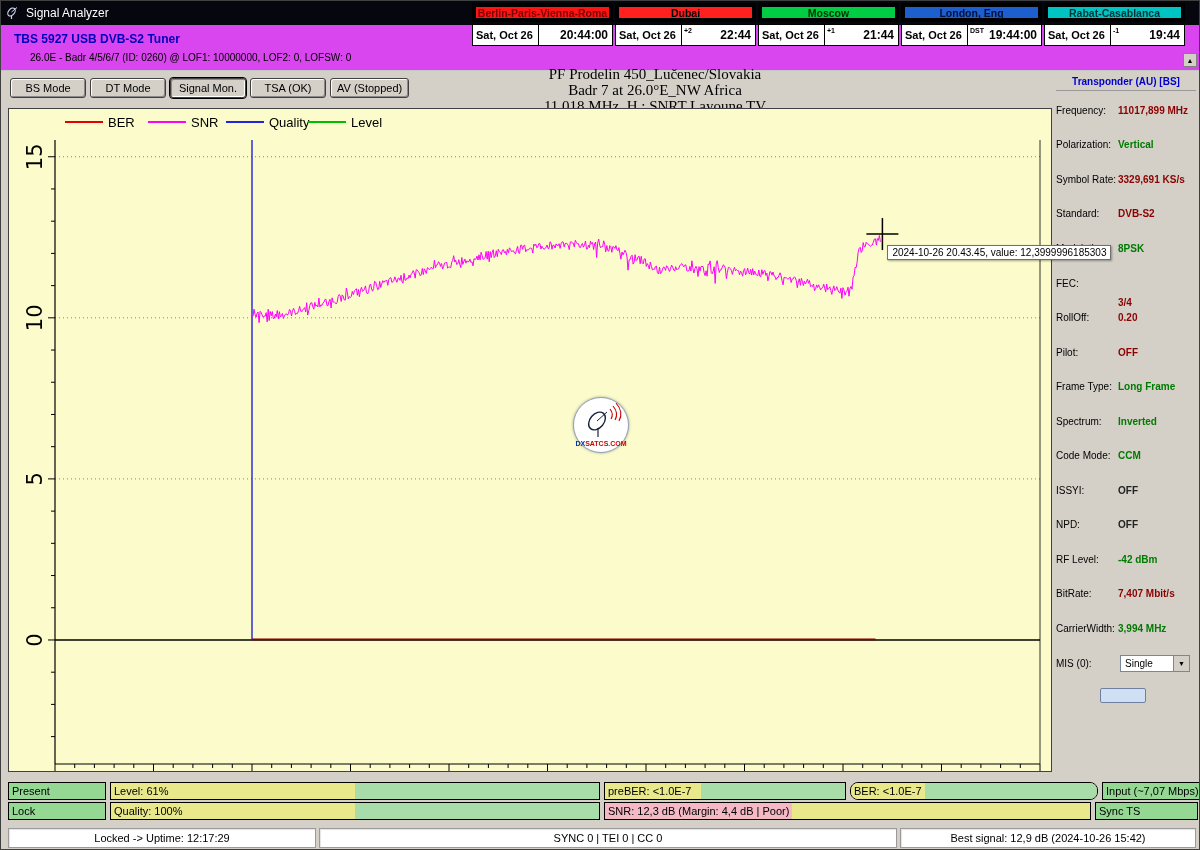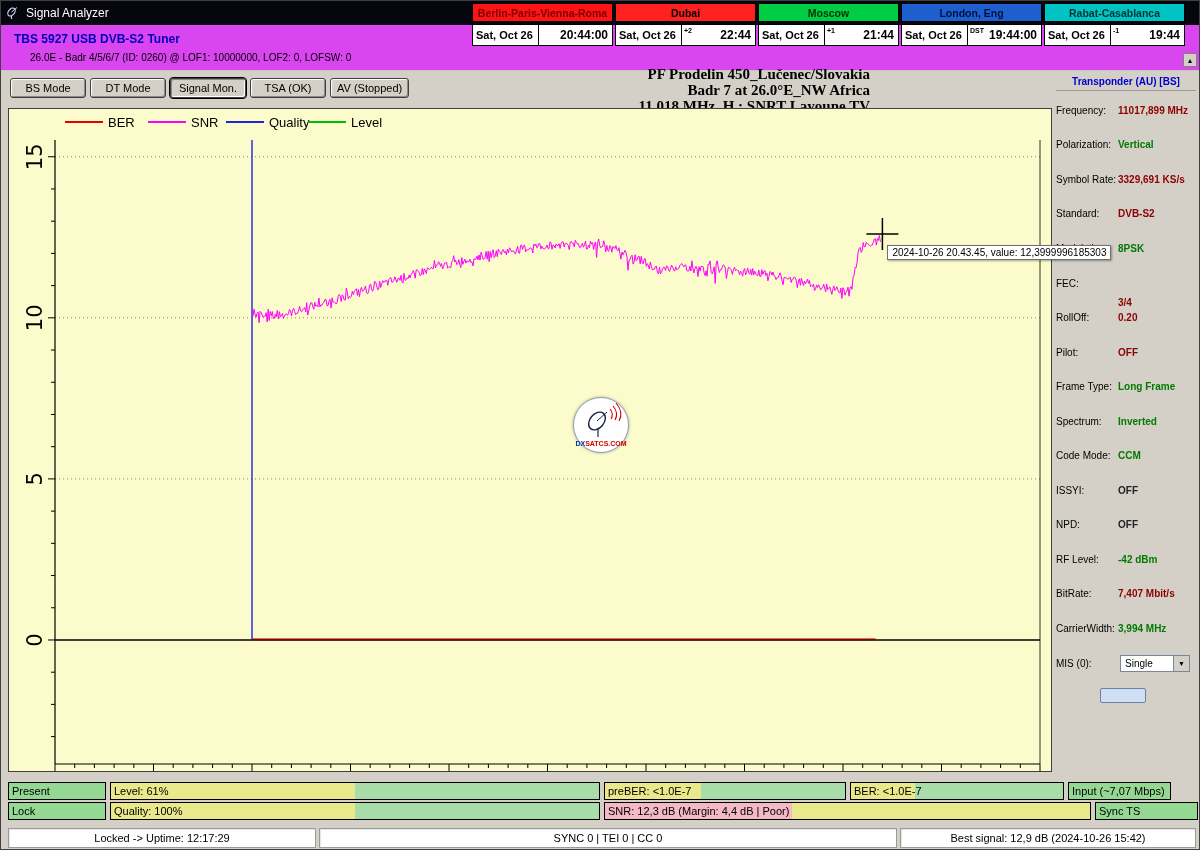--- a/index.html
+++ b/index.html
@@ -15,39 +15,39 @@
 
   
   .header-strip{position:absolute;left:0;top:25px;width:1200px;height:45px;background:#d946ef;
                 border-bottom:1px solid #c6c6c6;}
   .tuner-name{position:absolute;left:14px;top:7px;color:#0000bb;font-weight:bold;font-size:12px;}
   .tuner-info{position:absolute;left:30px;top:27px;font-size:10px;}
 
   
   .clocks{position:absolute;left:472px;top:3px;display:flex;gap:2px;z-index:2;}
   .clock{width:141px;}
-  .clock-h{height:19px;border:1px solid #000000;font-size:10.5px;font-weight:bold;
+  .clock-h{height:19px;border:4px solid #000000;font-size:10.5px;font-weight:bold;
            display:flex;align-items:center;justify-content:center;box-sizing:border-box;}
   .clock-t{margin-top:2px;height:22px;border:1px solid #000;background:#fff;display:flex;
            align-items:center;font-weight:bold;box-sizing:border-box;}
   .clock-date{width:66px;font-size:11px;padding-left:3px;border-right:1px solid #000;
               height:100%;display:flex;align-items:center;box-sizing:border-box;}
   .clock-sup{font-size:7px;margin-left:2px;align-self:flex-start;padding-top:2px;}
   .clock-time{font-size:12px;margin-left:auto;padding-right:4px;}
 
   
   .tabs{position:absolute;left:10px;top:78px;display:flex;gap:4px;}
   .tab{height:20px;min-width:76px;padding:0 6px;background:#d4d0c8;border:1px solid #404040;
        border-radius:3px;font-size:11px;display:flex;align-items:center;justify-content:center;
        box-shadow:inset 1px 1px 0 #fff, inset -1px -1px 0 #8a8a8a;box-sizing:border-box;cursor:default;}
   .tab.active{box-shadow:inset 1px 1px 0 #8a8a8a, inset -1px -1px 0 #fff;outline:1px solid #000;}
 
   
-  .site-header{position:absolute;left:440px;top:66px;width:430px;text-align:right;
-               font-family:"Liberation Serif",serif;font-weight:bold;font-size:15px;line-height:16px;}
+  .site-header{position:absolute;left:440px;top:66px;width:430px;text-align:center;
+               font-family:"Liberation Serif",serif;font-weight:normal;font-size:15px;line-height:16px;}
 
   
   .chart-widget{position:absolute;left:8px;top:108px;width:1044px;height:664px;background:#fbfbcb;
                 border:1px solid #404040;box-sizing:border-box;overflow:visible;}
   .chart-widget svg{position:absolute;left:0;top:0;}
   .tooltip{position:absolute;background:#fff;border:1px solid #707070;font-size:10px;
            padding:1px 4px;white-space:nowrap;box-shadow:1px 1px 2px rgba(0,0,0,.35);z-index:5;}
   .logo{position:absolute;left:563px;top:288px;width:58px;text-align:center;z-index:4;}
   .logo-circle{width:54px;height:54px;border-radius:50%;background:#fff;border:1px solid #8fa0c0;
                margin:0 auto;position:relative;box-shadow:0 0 3px rgba(0,0,0,.35);}
@@ -370,21 +370,21 @@
       <div class="meter-cell" style="width: 490px;">
         <div class="meter-fill" style="left: 0%; width: 50%; background: rgb(233, 233, 139);"></div>
         <div class="meter-fill" style="left: 50%; width: 50%; background: rgb(168, 220, 168);"></div>
         <span class="meter-label">Level: 61%</span>
       </div>
       <div class="meter-cell" style="width: 242px;">
         <div class="meter-fill" style="left: 0%; width: 40%; background: rgb(233, 233, 139);"></div>
         <div class="meter-fill" style="left: 40%; width: 60%; background: rgb(168, 220, 168);"></div>
         <span class="meter-label">preBER: &lt;1.0E-7</span>
       </div>
-      <div class="meter-cell" style="width: 214px;">
+      <div class="meter-cell" style="width: 248px; border-radius: 8px;">
         <div class="meter-fill" style="left: 0%; width: 30%; background: rgb(233, 233, 139);"></div>
         <div class="meter-fill" style="left: 30%; width: 70%; background: rgb(168, 220, 168);"></div>
         <span class="meter-label">BER: &lt;1.0E-7</span>
       </div>
       <div class="meter-cell" style="width: 103px;">
         <div class="meter-fill" style="left: 0%; width: 100%; background: rgb(148, 216, 148);"></div>
         <span class="meter-label">Input (~7,07 Mbps)</span>
       </div>
     </div>
     <div class="meter-row">

